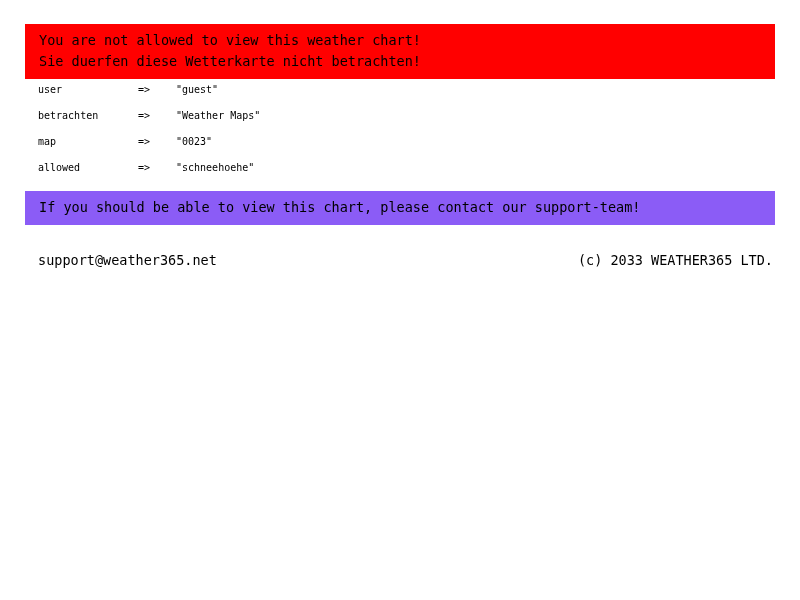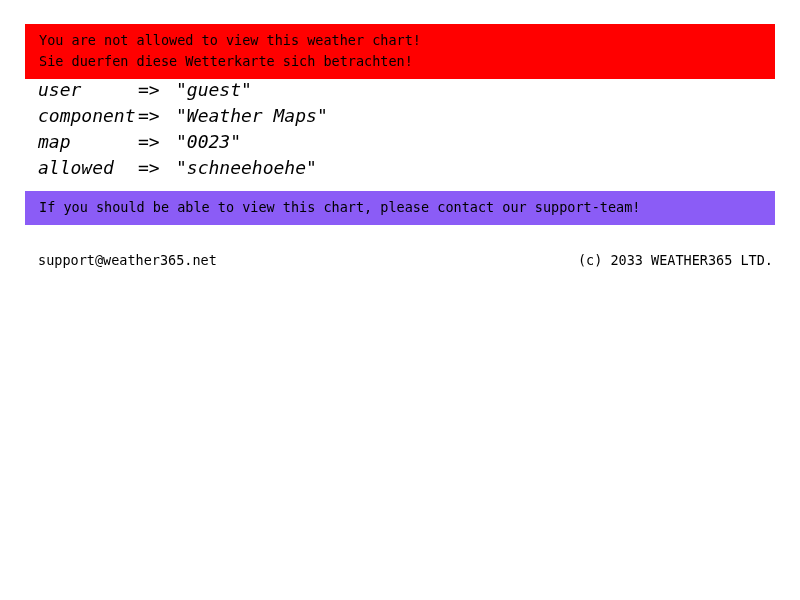--- a/index.html
+++ b/index.html
@@ -47,22 +47,21 @@
     position: absolute;
     left: 38px;
     top: 80px;
     border-collapse: collapse;
   }
   .params td {
     padding: 0 0 6px 0;
     line-height: 20px;
     white-space: pre;
     vertical-align: top;
-    font-size: 18px;
-    font-style: italic;
+    font-size: 10px;
   }
   .params td.key {
     width: 100px;
   }
   .params td.arrow {
     width: 38px;
   }
   .params td.val {
     white-space: pre;
   }
@@ -82,32 +81,32 @@
     text-decoration: none;
   }
 </style>
 </head>
 <body>
 
 <div class="page">
 
   <div class="banner banner-error">
     <span class="line">You are not allowed to view this weather chart!</span>
-    <span class="line">Sie duerfen diese Wetterkarte sich betrachten!</span>
+    <span class="line">Sie duerfen diese Wetterkarte nicht betrachten!</span>
   </div>
 
   <table class="params">
     <tbody>
       <tr>
         <td class="key">user</td>
         <td class="arrow">=&gt;</td>
         <td class="val">"guest"</td>
       </tr>
       <tr>
-        <td class="key">component</td>
+        <td class="key">betrachten</td>
         <td class="arrow">=&gt;</td>
         <td class="val">"Weather Maps"</td>
       </tr>
       <tr>
         <td class="key">map</td>
         <td class="arrow">=&gt;</td>
         <td class="val">"0023"</td>
       </tr>
       <tr>
         <td class="key">allowed</td>

